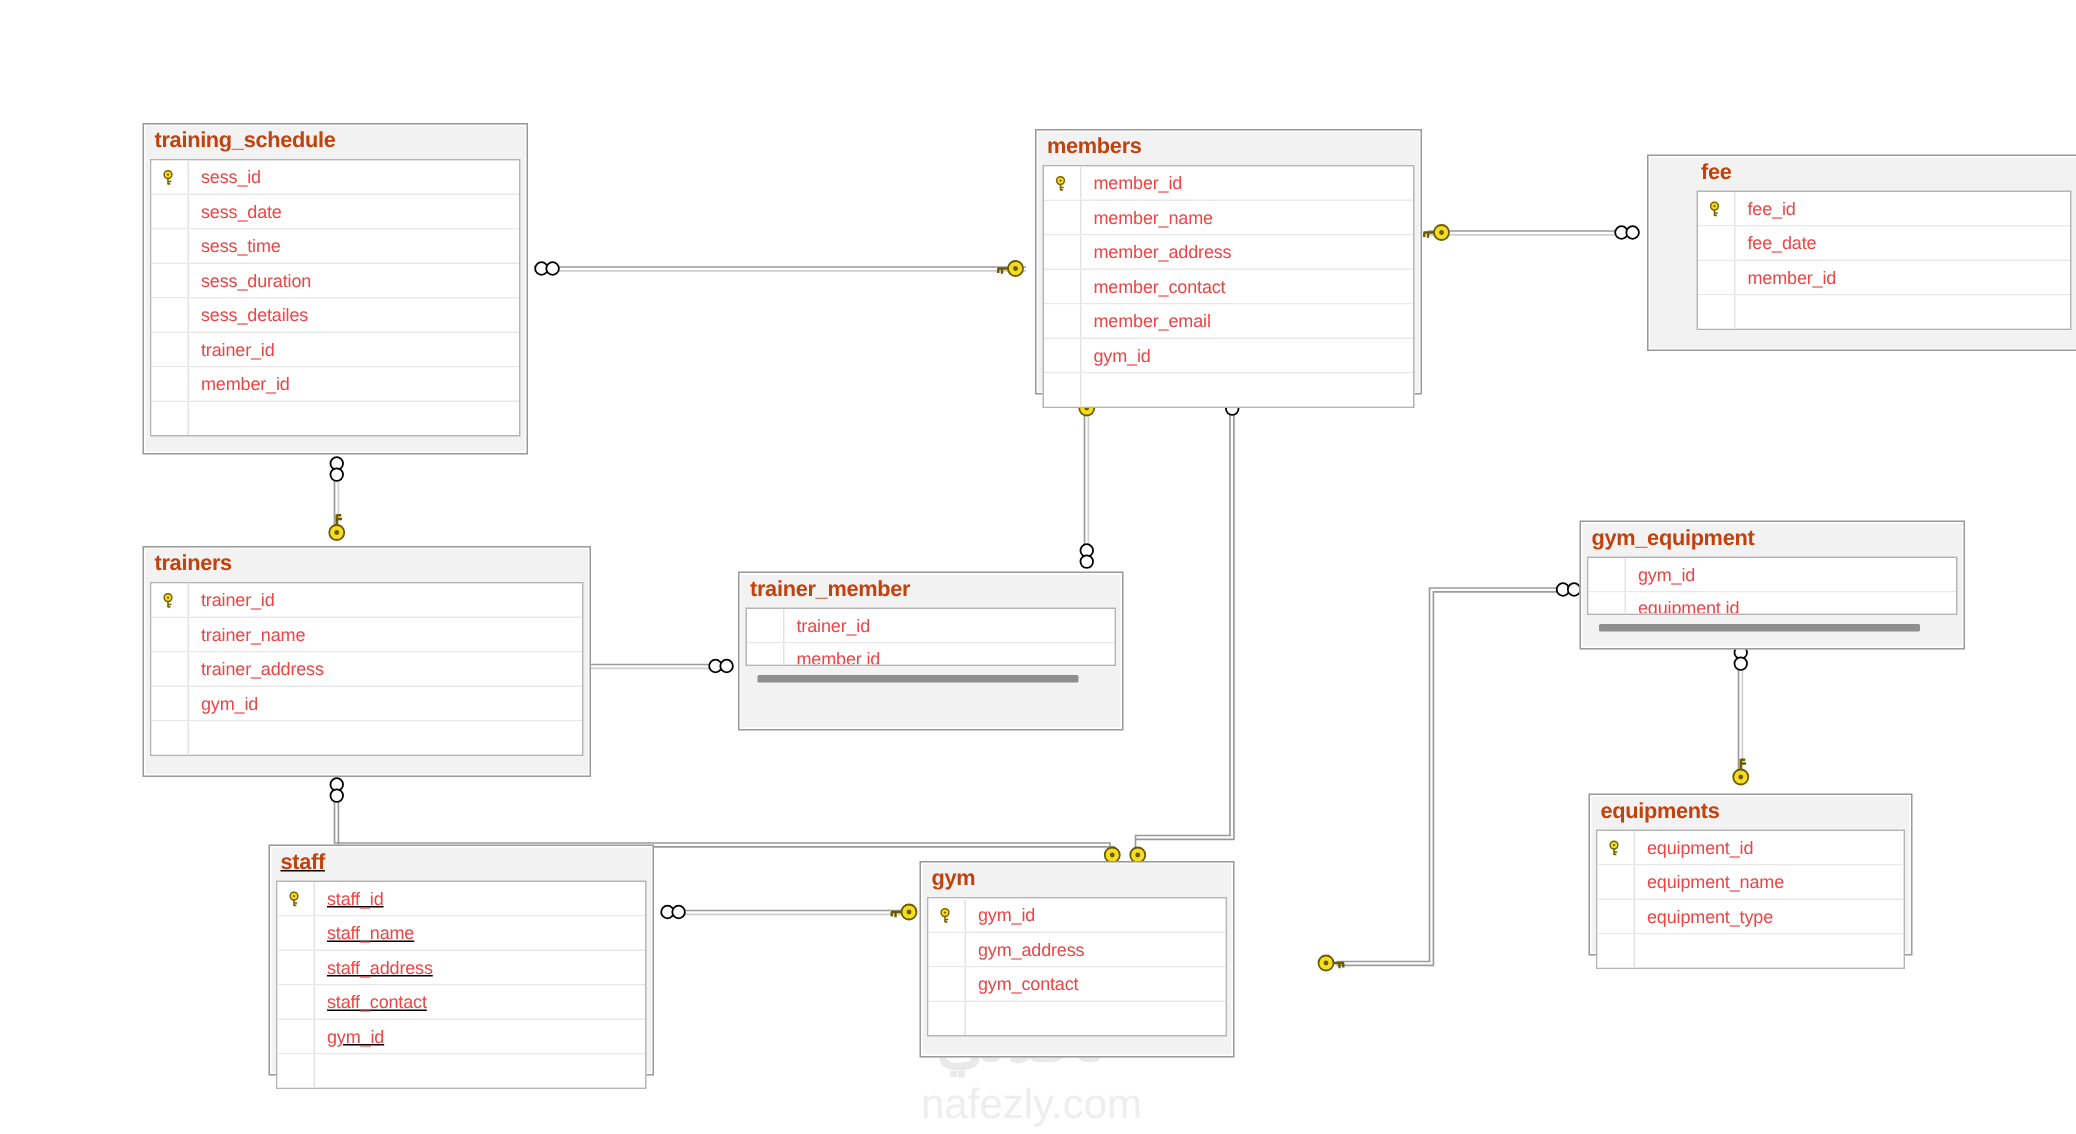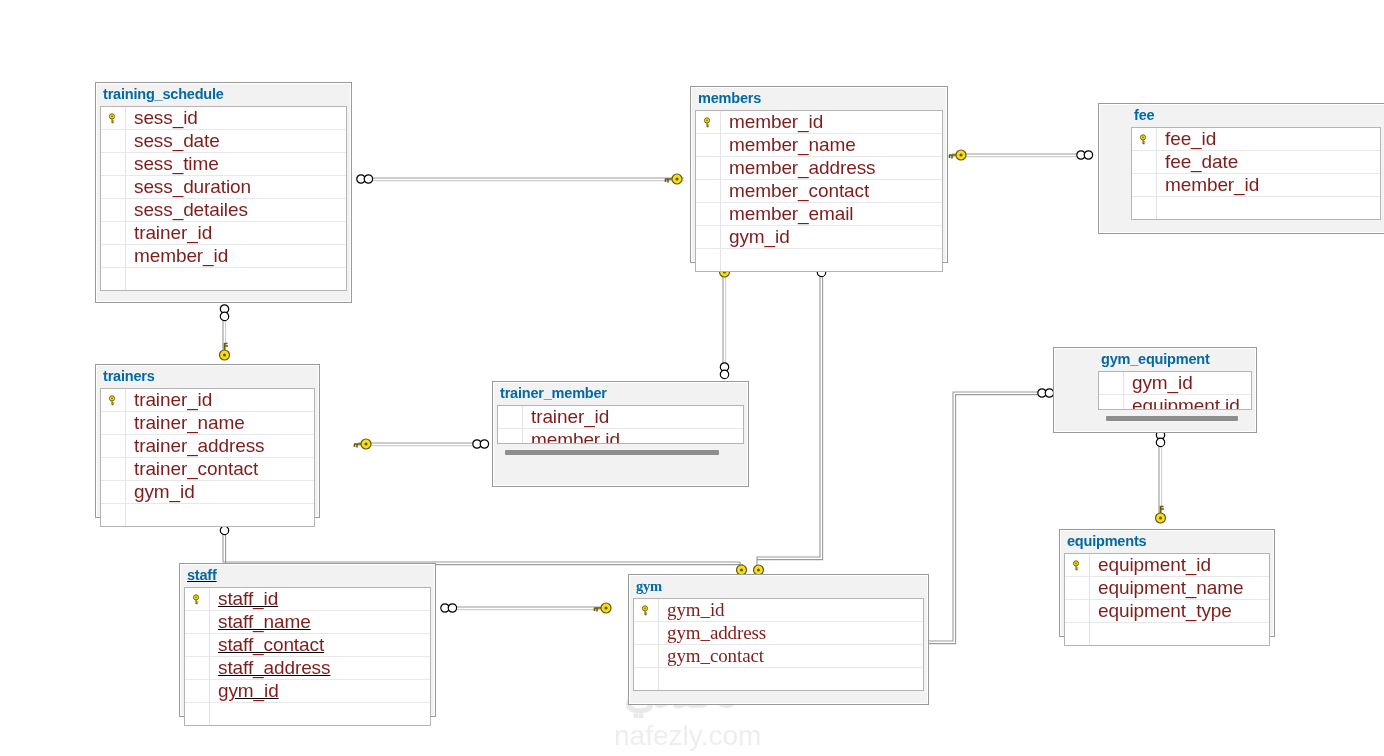--- a/index.html
+++ b/index.html
@@ -65,21 +65,21 @@
     position: absolute;
     z-index: 3;
     background: #f2f2f2;
     border: 1px solid #9a9a9a;
     box-sizing: border-box;
     box-shadow: 0 0 0 1px #ffffff inset;
   }
   .tbl .title {
     font-size: 14.5px;
     font-weight: bold;
-    color: #0369a1;
+    color: #c2410c;
     padding: 3px 0 4px 7px;
     line-height: 16px;
     white-space: nowrap;
     letter-spacing: -0.2px;
   }
   .tbl .grid {
     background: #ffffff;
     border: 1px solid #b4b4b4;
     border-right: 1px solid #b4b4b4;
     margin: 0 4px 4px 4px;
@@ -100,22 +100,22 @@
     width: 24px;
     min-width: 24px;
     height: 100%;
     border-right: 1px solid #e3e3e3;
     background: #ffffff;
     display: flex;
     align-items: center;
     justify-content: center;
   }
   .row .fname {
-    font-size: 19px;
-    color: #7f1d1d;
+    font-size: 12px;
+    color: #ef4444;
     padding-left: 8px;
     white-space: nowrap;
     letter-spacing: -0.1px;
   }
   .row.empty { height: 22px; border-bottom: none; }
 
   
   .keyicon { display:block; width: 11px; height: 11px; }
 
   
@@ -352,44 +352,40 @@
           </div>
           <div class="row">
             <div class="gutter"></div>
             <div class="fname">member_id</div>
           </div>
           <div class="row empty">
             <div class="gutter"></div>
           </div>
         </div>
       </div>
-      <div class="tbl" style="left: 95px; top: 364px; width: 225px; height: 154px;">
+      <div class="tbl" style="left: 95px; top: 364px; width: 299px; height: 154px;">
         <div class="title">trainers</div>
         <div class="grid">
           <div class="row">
             <div class="gutter">
               <svg class="keyicon" viewBox="0 0 11 11" aria-hidden="true">
                 <circle cx="4" cy="3.4" r="2.6" fill="#f5dd22" stroke="#7a6600" stroke-width="1"></circle>
                 <circle cx="4" cy="3.4" r="0.8" fill="#7a6600"></circle>
                 <path d="M4,6 L4,10 M4,8 L6.2,8 M4,9.6 L5.6,9.6" stroke="#7a6600" stroke-width="1.1" fill="none"></path>
               </svg>
             </div>
             <div class="fname">trainer_id</div>
           </div>
           <div class="row">
             <div class="gutter"></div>
             <div class="fname">trainer_name</div>
           </div>
           <div class="row">
             <div class="gutter"></div>
             <div class="fname">trainer_address</div>
-          </div>
-          <div class="row">
-            <div class="gutter"></div>
-            <div class="fname">trainer_contact</div>
           </div>
           <div class="row">
             <div class="gutter"></div>
             <div class="fname">gym_id</div>
           </div>
           <div class="row empty">
             <div class="gutter"></div>
           </div>
         </div>
       </div>
@@ -402,21 +398,21 @@
           </div>
           <div class="row clip">
             <div class="gutter"></div>
             <div class="fname">member id</div>
           </div>
         </div>
         <div class="hscroll">
           <div class="thumb"></div>
         </div>
       </div>
-      <div class="tbl scrolled" style="left: 1053px; top: 347px; width: 204px; height: 86px; padding-left: 40px;">
+      <div class="tbl scrolled" style="left: 1053px; top: 347px; width: 257px; height: 86px;">
         <div class="title">gym_equipment</div>
         <div class="grid">
           <div class="row">
             <div class="gutter"></div>
             <div class="fname">gym_id</div>
           </div>
           <div class="row clip">
             <div class="gutter"></div>
             <div class="fname">equipment id</div>
           </div>
@@ -463,36 +459,36 @@
               </svg>
             </div>
             <div class="fname">staff_id</div>
           </div>
           <div class="row">
             <div class="gutter"></div>
             <div class="fname">staff_name</div>
           </div>
           <div class="row">
             <div class="gutter"></div>
+            <div class="fname">staff_address</div>
+          </div>
+          <div class="row">
+            <div class="gutter"></div>
             <div class="fname">staff_contact</div>
           </div>
           <div class="row">
             <div class="gutter"></div>
-            <div class="fname">staff_address</div>
-          </div>
-          <div class="row">
-            <div class="gutter"></div>
             <div class="fname">gym_id</div>
           </div>
           <div class="row empty">
             <div class="gutter"></div>
           </div>
         </div>
       </div>
-      <div class="tbl" style="left: 628px; top: 574px; width: 301px; height: 131px; font-family: Liberation Serif, serif;">
+      <div class="tbl" style="left: 613px; top: 574px; width: 210px; height: 131px;">
         <div class="title">gym</div>
         <div class="grid">
           <div class="row">
             <div class="gutter">
               <svg class="keyicon" viewBox="0 0 11 11" aria-hidden="true">
                 <circle cx="4" cy="3.4" r="2.6" fill="#f5dd22" stroke="#7a6600" stroke-width="1"></circle>
                 <circle cx="4" cy="3.4" r="0.8" fill="#7a6600"></circle>
                 <path d="M4,6 L4,10 M4,8 L6.2,8 M4,9.6 L5.6,9.6" stroke="#7a6600" stroke-width="1.1" fill="none"></path>
               </svg>
             </div>

